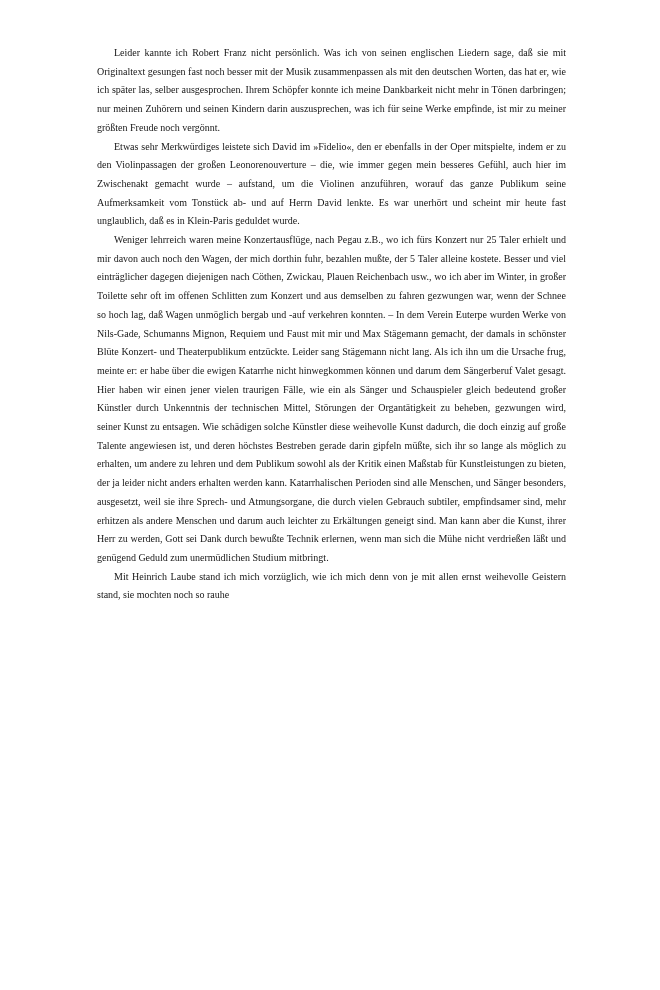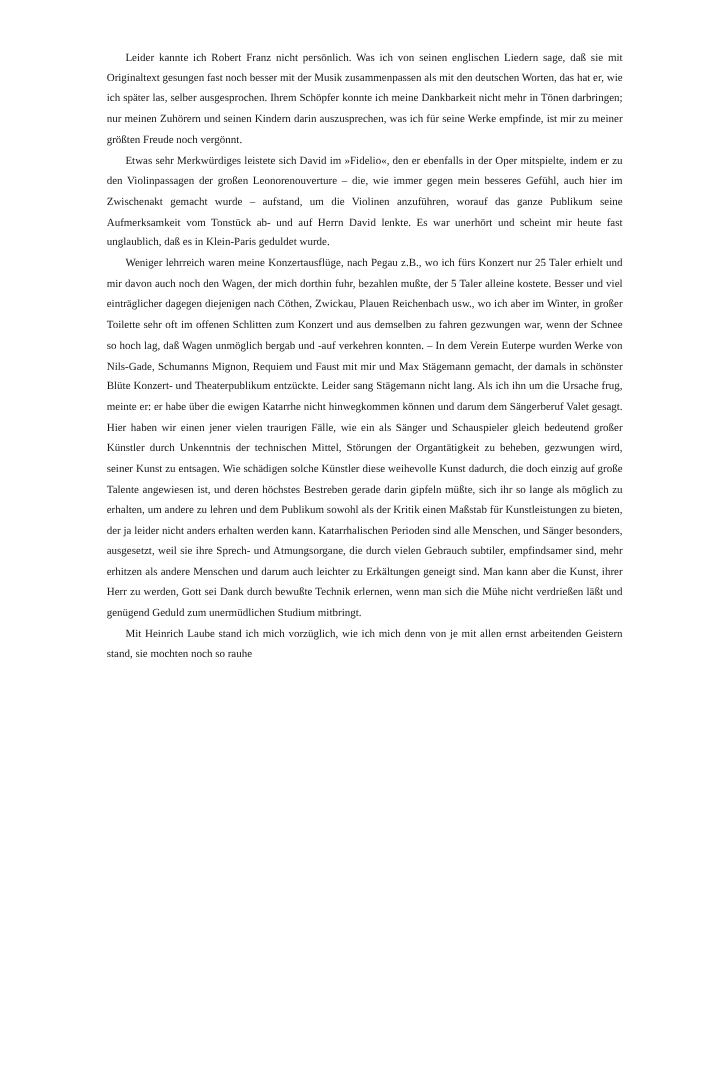--- a/index.html
+++ b/index.html
@@ -36,16 +36,16 @@
     color: #161616;
   }
 </style>
 </head>
 <body>
 
 <div class="text-block">
   <p>Leider kannte ich Robert Franz nicht persönlich. Was ich von seinen englischen Liedern sage, daß sie mit Originaltext gesungen fast noch besser mit der Musik zusammenpassen als mit den deutschen Worten, das hat er, wie ich später las, selber ausgesprochen. Ihrem Schöpfer konnte ich meine Dankbarkeit nicht mehr in Tönen darbringen; nur meinen Zuhörern und seinen Kindern darin auszusprechen, was ich für seine Werke empfinde, ist mir zu meiner größten Freude noch vergönnt.</p>
   <p>Etwas sehr Merkwürdiges leistete sich David im »Fidelio«, den er ebenfalls in der Oper mitspielte, indem er zu den Violinpassagen der großen Leonorenouverture – die, wie immer gegen mein besseres Gefühl, auch hier im Zwischenakt gemacht wurde – aufstand, um die Violinen anzuführen, worauf das ganze Publikum seine Aufmerksamkeit vom Tonstück ab- und auf Herrn David lenkte. Es war unerhört und scheint mir heute fast unglaublich, daß es in Klein-Paris geduldet wurde.</p>
   <p>Weniger lehrreich waren meine Konzertausflüge, nach Pegau z.B., wo ich fürs Konzert nur 25 Taler erhielt und mir davon auch noch den Wagen, der mich dorthin fuhr, bezahlen mußte, der 5 Taler alleine kostete. Besser und viel einträglicher dagegen diejenigen nach Cöthen, Zwickau, Plauen Reichenbach usw., wo ich aber im Winter, in großer Toilette sehr oft im offenen Schlitten zum Konzert und aus demselben zu fahren gezwungen war, wenn der Schnee so hoch lag, daß Wagen unmöglich bergab und -auf verkehren konnten. – In dem Verein Euterpe wurden Werke von Nils-Gade, Schumanns Mignon, Requiem und Faust mit mir und Max Stägemann gemacht, der damals in schönster Blüte Konzert- und Theaterpublikum entzückte. Leider sang Stägemann nicht lang. Als ich ihn um die Ursache frug, meinte er: er habe über die ewigen Katarrhe nicht hinwegkommen können und darum dem Sängerberuf Valet gesagt. Hier haben wir einen jener vielen traurigen Fälle, wie ein als Sänger und Schauspieler gleich bedeutend großer Künstler durch Unkenntnis der technischen Mittel, Störungen der Organtätigkeit zu beheben, gezwungen wird, seiner Kunst zu entsagen. Wie schädigen solche Künstler diese weihevolle Kunst dadurch, die doch einzig auf große Talente angewiesen ist, und deren höchstes Bestreben gerade darin gipfeln müßte, sich ihr so lange als möglich zu erhalten, um andere zu lehren und dem Publikum sowohl als der Kritik einen Maßstab für Kunstleistungen zu bieten, der ja leider nicht anders erhalten werden kann. Katarrhalischen Perioden sind alle Menschen, und Sänger besonders, ausgesetzt, weil sie ihre Sprech- und Atmungsorgane, die durch vielen Gebrauch subtiler, empfindsamer sind, mehr erhitzen als andere Menschen und darum auch leichter zu Erkältungen geneigt sind. Man kann aber die Kunst, ihrer Herr zu werden, Gott sei Dank durch bewußte Technik erlernen, wenn man sich die Mühe nicht verdrießen läßt und genügend Geduld zum unermüdlichen Studium mitbringt.</p>
-  <p>Mit Heinrich Laube stand ich mich vorzüglich, wie ich mich denn von je mit allen ernst arbeitenden Geistern stand, sie mochten noch so rauhe</p>
+  <p>Mit Heinrich Laube stand ich mich vorzüglich, wie ich mich denn von je mit allen ernst weihevolle Geistern stand, sie mochten noch so rauhe</p>
 </div>
 
 <div class="page-number">143</div>
 
 </body></html>

